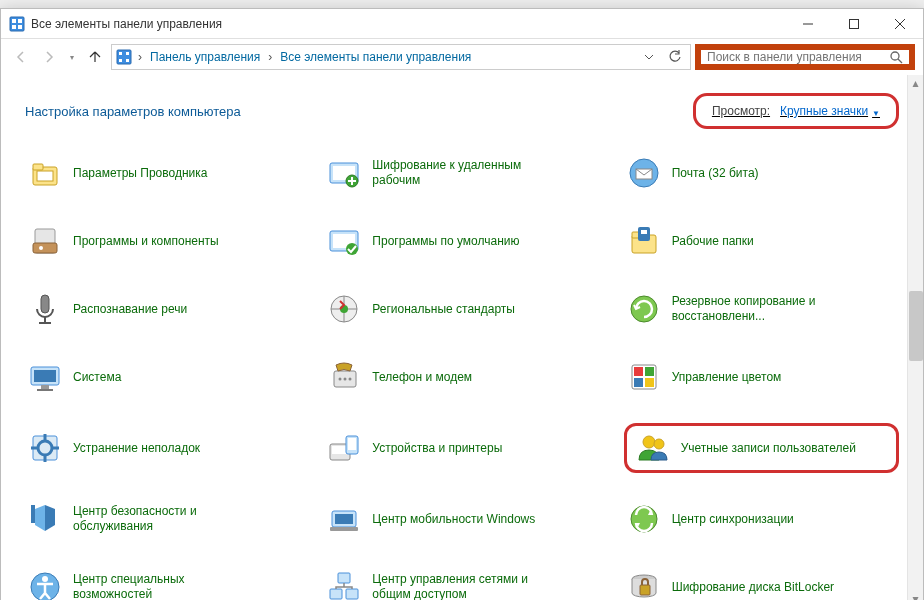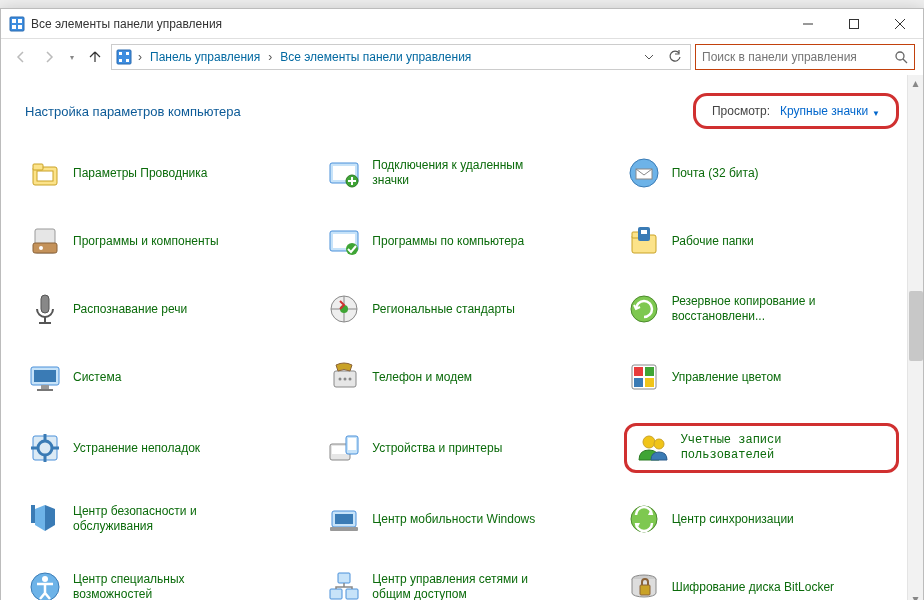--- a/index.html
+++ b/index.html
@@ -13,37 +13,37 @@
   .win-btn svg { width: 10px; height: 10px; }
 
   .nav-row { height: 36px; display: flex; align-items: center; padding: 0 8px; gap: 4px; }
   .nav-arrow { width: 24px; height: 24px; display: flex; align-items: center; justify-content: center; color: #bbb; }
   .nav-up { width: 24px; height: 24px; display: flex; align-items: center; justify-content: center; cursor: pointer; }
   .address-bar { flex: 1; height: 26px; border: 1px solid #ccc; display: flex; align-items: center; padding: 0 4px; gap: 4px; }
   .crumb-icon { width: 16px; height: 16px; }
   .crumb { color: #0369a1; padding: 0 2px; }
   .crumb-sep { color: #555; padding: 0 2px; }
   .addr-drop, .addr-refresh { width: 22px; height: 24px; display: flex; align-items: center; justify-content: center; cursor: pointer; }
-  .search-box { width: 220px; height: 26px; border: 1px solid #c2410c; display: flex; align-items: center; padding: 0 6px; }
+  .search-box { width: 220px; height: 26px; border: 6px solid #c2410c; display: flex; align-items: center; padding: 0 6px; }
   .search-input { flex: 1; border: none; outline: none; font-size: 12px; color: #888; }
   .search-icon { width: 14px; height: 14px; color: #666; }
 
   .content { padding: 18px 24px 10px 24px; position: relative; height: calc(100% - 66px); overflow-y: auto; }
   .heading-row { display: flex; align-items: center; justify-content: space-between; margin-bottom: 22px; gap: 44px; }
   .heading { font-size: 13px; color: #0c5a97; }
-  .view-block { display: flex; align-items: center; gap: 10px; border: 3px solid #d03030; border-radius: 14px; padding: 8px 16px; }
+  .view-block { display: flex; align-items: center; gap: 10px; border: 3px solid #d03030; border-radius: 14px; padding: 8px 16px; text-decoration: underline; }
   .view-label { color: #444; font-size: 12px; }
   .view-value { color: #0066cc; font-size: 12px; cursor: pointer; display: flex; align-items: flex-end; gap: 4px; }
   .view-value .chev { font-size: 8px; color: #0066cc; }
 
   .grid { display: grid; grid-template-columns: 1fr 1fr 1fr; column-gap: 12px; row-gap: 12px; gap: 24px; }
   .item { display: flex; align-items: center; gap: 10px; min-height: 44px; cursor: pointer; padding: 2px; }
   .item .icon { width: 36px; height: 36px; flex-shrink: 0; display: flex; align-items: center; justify-content: center; }
   .item .label { color: #0b6b0b; font-size: 12px; line-height: 1.25; max-width: 180px; }
-  .item.highlight { border: 3px solid #d03030; border-radius: 12px; padding: 4px 8px; font-family: Liberation Mono, monospace; }
+  .item.highlight { border: 3px solid #d03030; border-radius: 12px; padding: 4px 8px; }
 
   .scrollbar { position: absolute; right: 0; top: 66px; bottom: 0; width: 16px; background: #f2f2f2; border-left: 1px solid #e4e4e4; display:flex; flex-direction:column; }
   .scroll-arrow { height:16px; display:flex; align-items:center; justify-content:center; color:#888; cursor:pointer;}
   .scroll-track { flex:1; position:relative;}
   .scroll-thumb { position:absolute; top:40%; width:14px; left:1px; height:70px; background:#c8c8c8; border-radius:2px;}
 </style>
 </head>
 <body>
 
 <div class="window">
@@ -150,21 +150,21 @@
             </svg>
           </span>
           <span class="label">Параметры Проводника</span>
         </div>
         <div class="item">
           <span class="icon">
             <svg width="36" height="36" viewBox="0 0 36 36">
               <use href="#i-remote-app"></use>
             </svg>
           </span>
-          <span class="label">Подключения к удаленным значки</span>
+          <span class="label">Шифрование к удаленным рабочим</span>
         </div>
         <div class="item">
           <span class="icon">
             <svg width="36" height="36" viewBox="0 0 36 36">
               <use href="#i-mail"></use>
             </svg>
           </span>
           <span class="label">Почта (32 бита)</span>
         </div>
         <div class="item">
@@ -174,21 +174,21 @@
             </svg>
           </span>
           <span class="label">Программы и компоненты</span>
         </div>
         <div class="item">
           <span class="icon">
             <svg width="36" height="36" viewBox="0 0 36 36">
               <use href="#i-default-programs"></use>
             </svg>
           </span>
-          <span class="label">Программы по компьютера</span>
+          <span class="label">Программы по умолчанию</span>
         </div>
         <div class="item">
           <span class="icon">
             <svg width="36" height="36" viewBox="0 0 36 36">
               <use href="#i-work-folders"></use>
             </svg>
           </span>
           <span class="label">Рабочие папки</span>
         </div>
         <div class="item">

